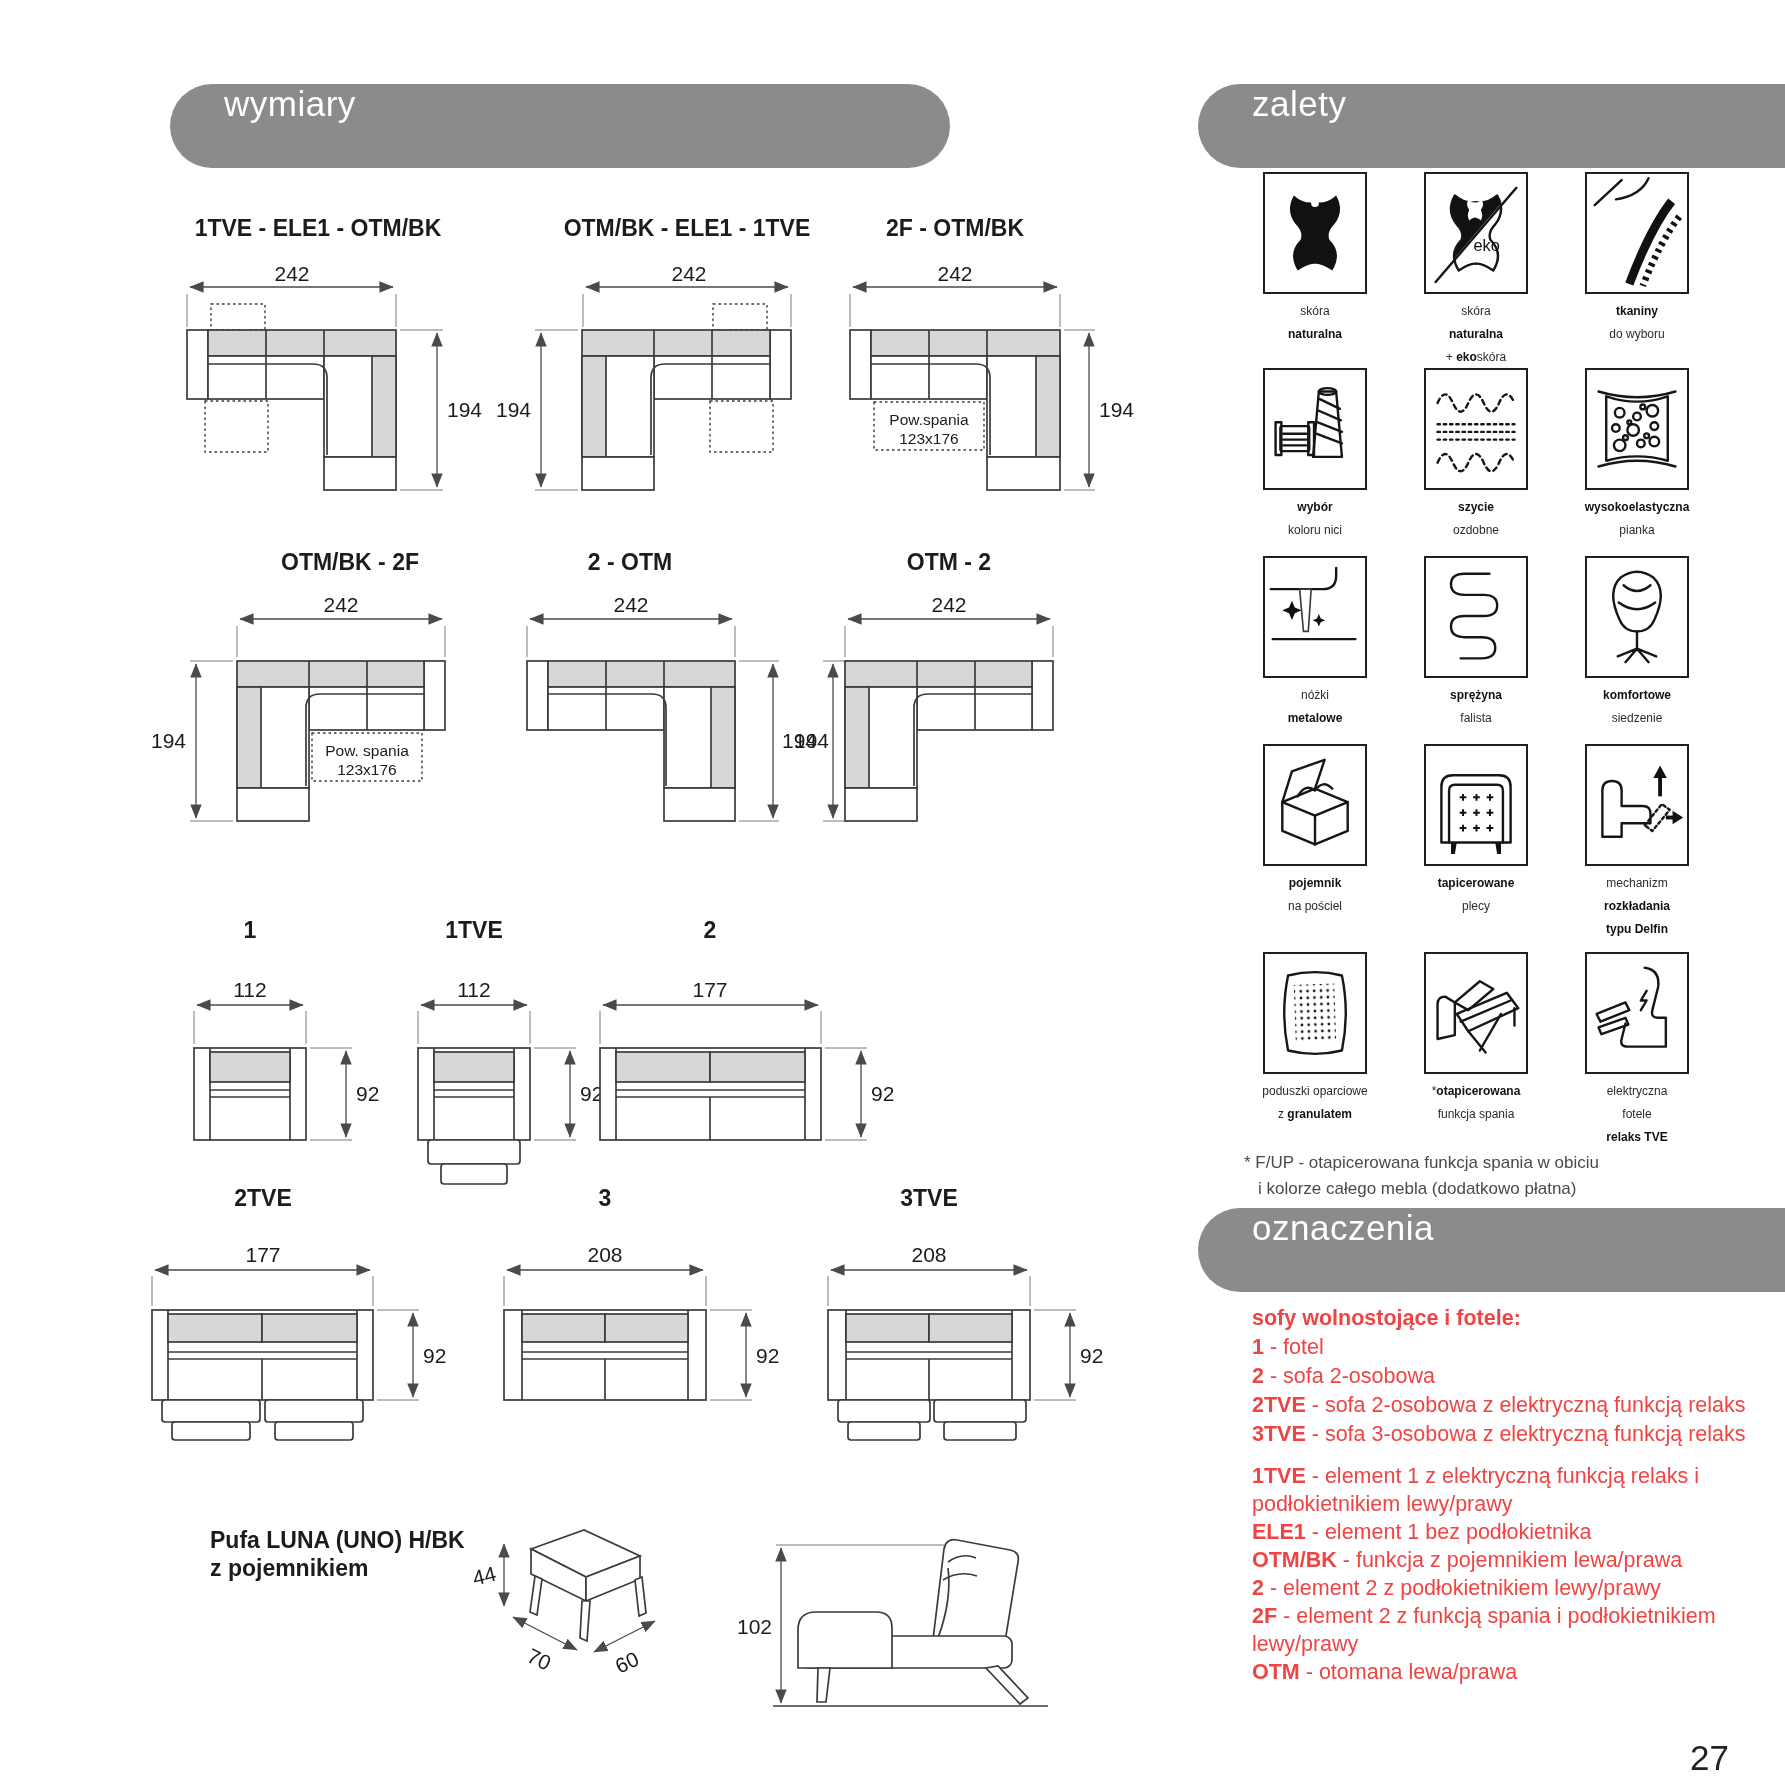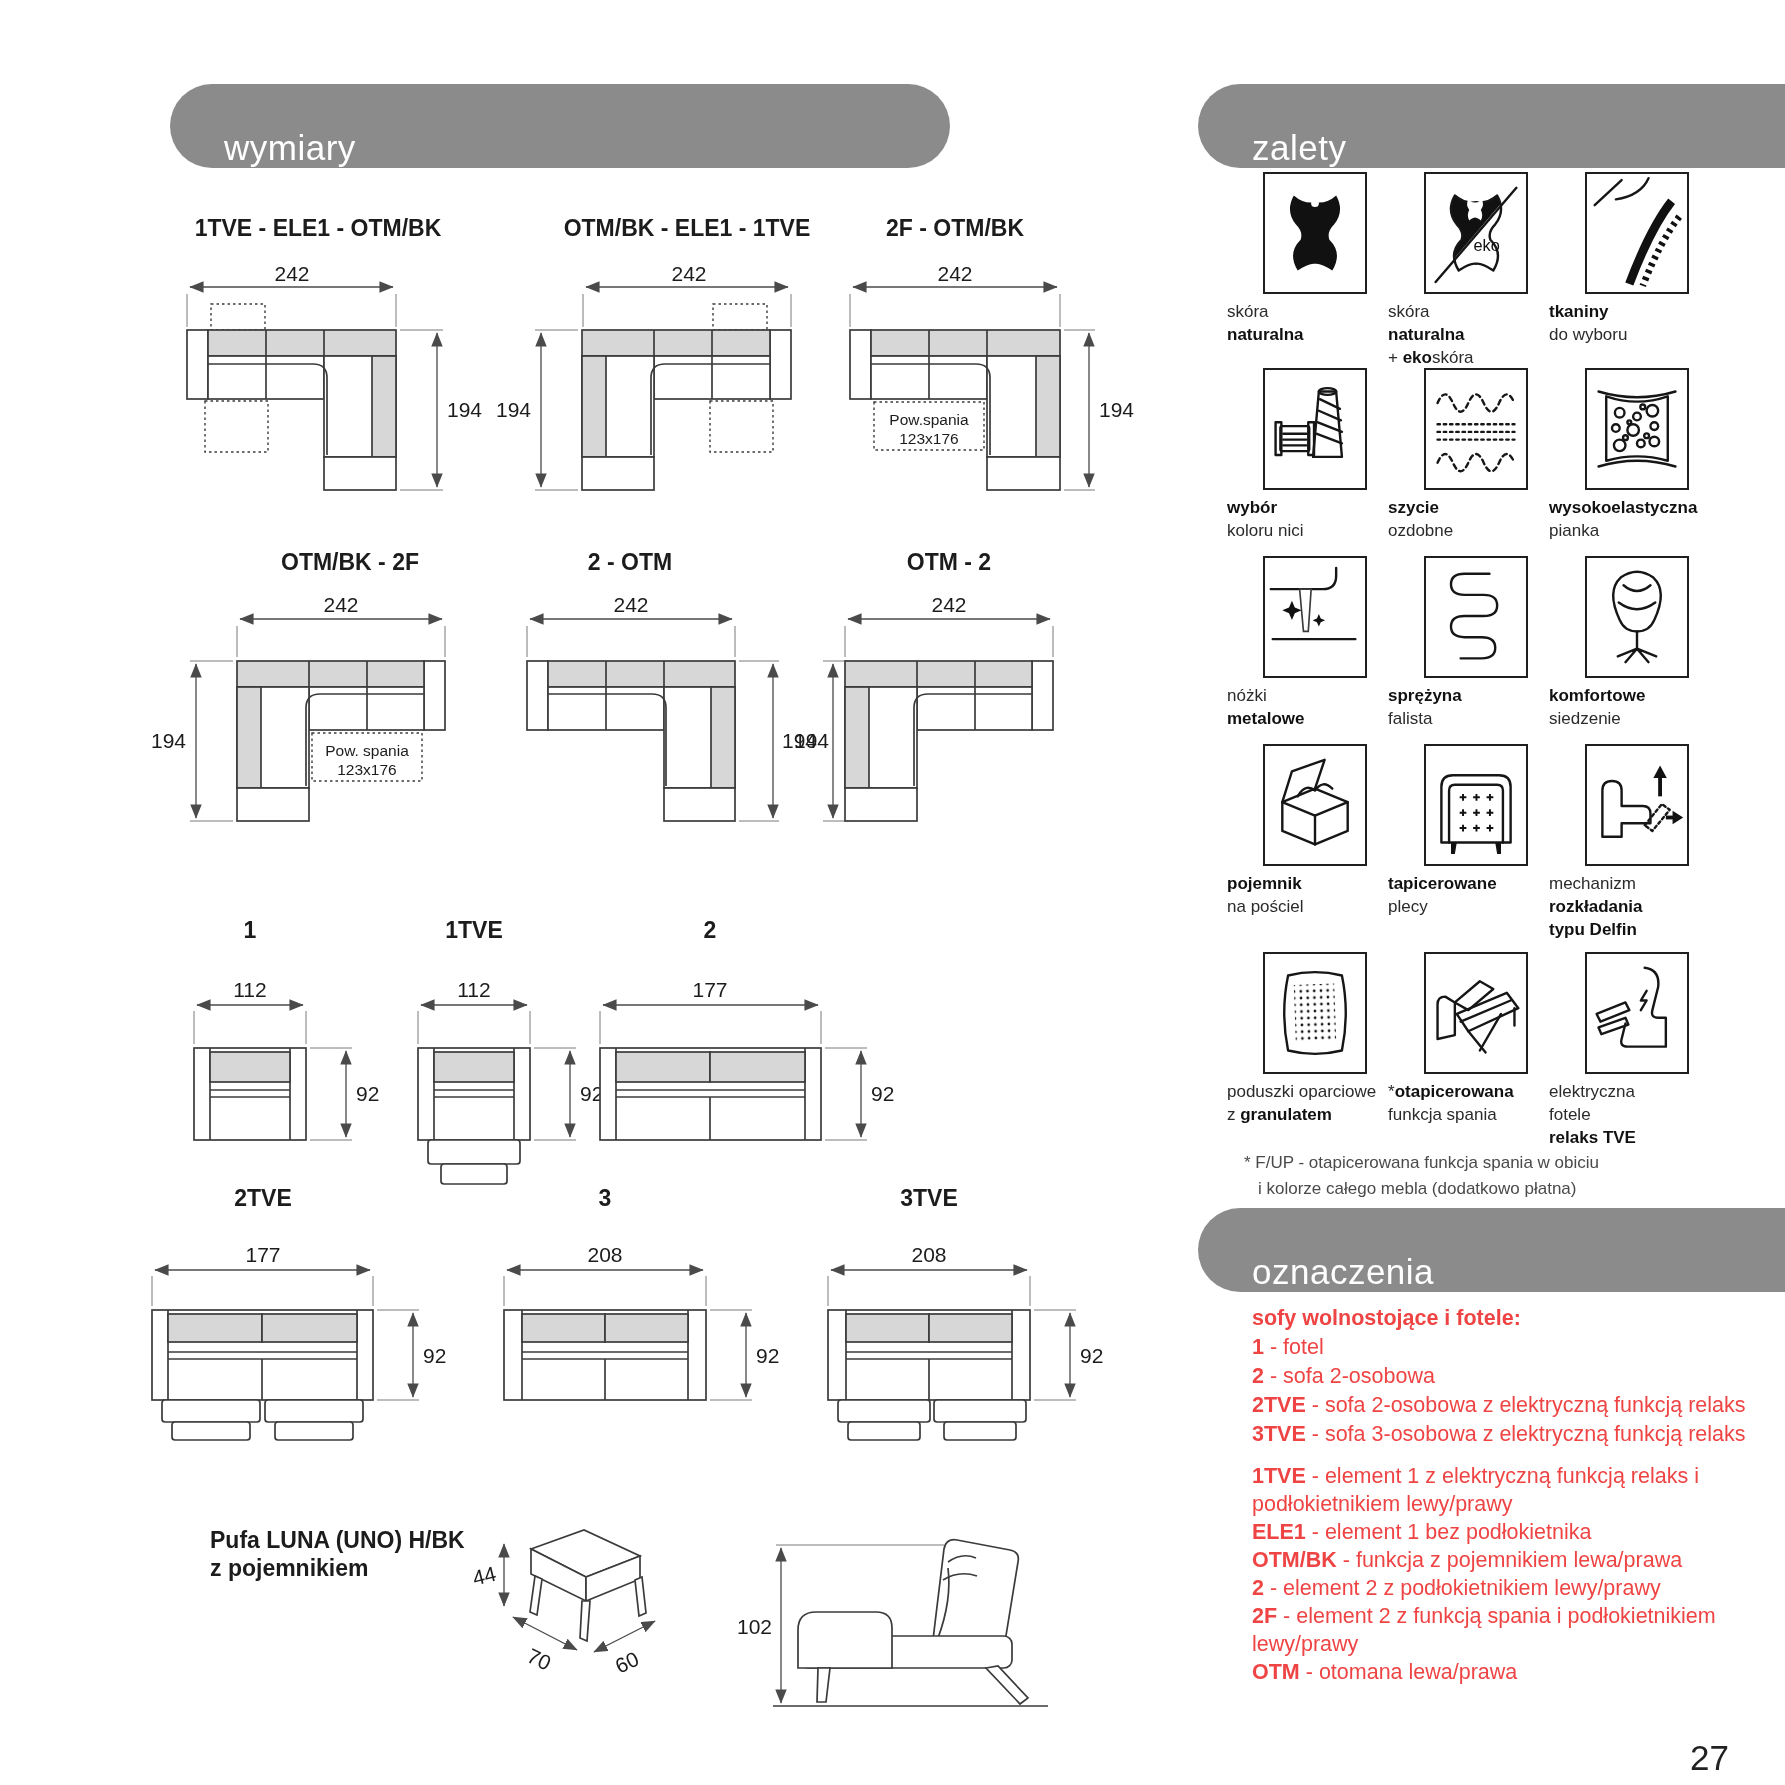--- a/index.html
+++ b/index.html
@@ -1,38 +1,38 @@
 <!DOCTYPE html>
 <html><head>
 <meta charset="utf-8">
 <style>
   html,body{margin:0;padding:0;background:#fff;}
   body{width:1785px;height:1785px;position:relative;font-family:"Liberation Sans",sans-serif;color:#1c1c1c;overflow:hidden;}
-  .band{position:absolute;background:#8b8b8b;height:84px;display:flex;align-items:flex-end;color:#fff;font-size:35px;letter-spacing:.5px;}
+  .band{position:absolute;background:#8b8b8b;height:84px;display:flex;align-items:flex-start;color:#fff;font-size:35px;letter-spacing:.5px;}
   .band-wymiary{left:170px;top:84px;width:780px;border-radius:42px;padding-left:54px;box-sizing:border-box;}
   .band-zalety{left:1198px;top:84px;width:587px;border-radius:42px 0 0 42px;padding-left:54px;box-sizing:border-box;}
   .band-oznaczenia{left:1198px;top:1208px;width:587px;border-radius:42px 0 0 42px;padding-left:54px;box-sizing:border-box;}
   #diagrams{position:absolute;left:90px;top:200px;width:1060px;height:1520px;}
   .t1{font-family:"Liberation Sans",sans-serif;font-size:23px;font-weight:bold;fill:#1c1c1c;text-anchor:middle;}
   .t1s{font-family:"Liberation Sans",sans-serif;font-size:23px;font-weight:bold;fill:#1c1c1c;text-anchor:start;}
   .t2{font-family:"Liberation Sans",sans-serif;font-size:21px;fill:#1c1c1c;text-anchor:middle;}
   .t2s{font-family:"Liberation Sans",sans-serif;font-size:21px;fill:#1c1c1c;text-anchor:start;}
   .t2e{font-family:"Liberation Sans",sans-serif;font-size:21px;fill:#1c1c1c;text-anchor:end;}
   .tp{font-family:"Liberation Sans",sans-serif;font-size:15.5px;fill:#1c1c1c;text-anchor:middle;}
   .dl{stroke:#4a4a4a;stroke-width:1.3;fill:none;}
   .el{stroke:#7a7a7a;stroke-width:1;fill:none;}
   .sh{fill:#ffffff;stroke:#3b3b3b;stroke-width:1.7;}
   .g{fill:#d7d7d7;stroke:#3b3b3b;stroke-width:1.7;}
   .li{fill:none;stroke:#3b3b3b;stroke-width:1.7;}
   .ds{fill:none;stroke:#3b3b3b;stroke-width:1.4;stroke-dasharray:2.5 3;}
   
   #zgrid{position:absolute;left:1263px;top:172px;width:460px;height:1160px;}
   .zcell{position:absolute;width:104px;}
   .zbox{width:104px;height:122px;border:2.2px solid #1f1f1f;box-sizing:border-box;display:flex;align-items:center;justify-content:center;background:#fff;}
-  .zlabel{position:relative;width:176px;margin-left:-36px;font-size:17px;line-height:23px;margin-top:6px;color:#2b2b2b;}
+  .zlabel{position:relative;width:176px;margin-left:-36px;text-align:center;font-size:12px;line-height:23px;margin-top:6px;color:#2b2b2b;}
   .b{font-weight:bold;color:#111;}
   .ic{stroke:#161616;stroke-width:2.5;fill:none;stroke-linecap:round;stroke-linejoin:round;}
   #footnote{position:absolute;left:1244px;top:1150px;width:500px;font-size:17px;line-height:26px;color:#4a4a4a;}
   #footnote .fn2{padding-left:14px;}
   #legend{position:absolute;left:1252px;top:1304px;width:516px;font-size:21.5px;color:#ef4444;}
   .lg-h{font-weight:bold;line-height:29px;}
   .lg-item{line-height:29px;}
   .lg2 .lg-item{line-height:28px;}
   .lg-gap{height:13px;}
   #pagenum{position:absolute;left:1690px;top:1738px;font-size:35px;color:#222;}

